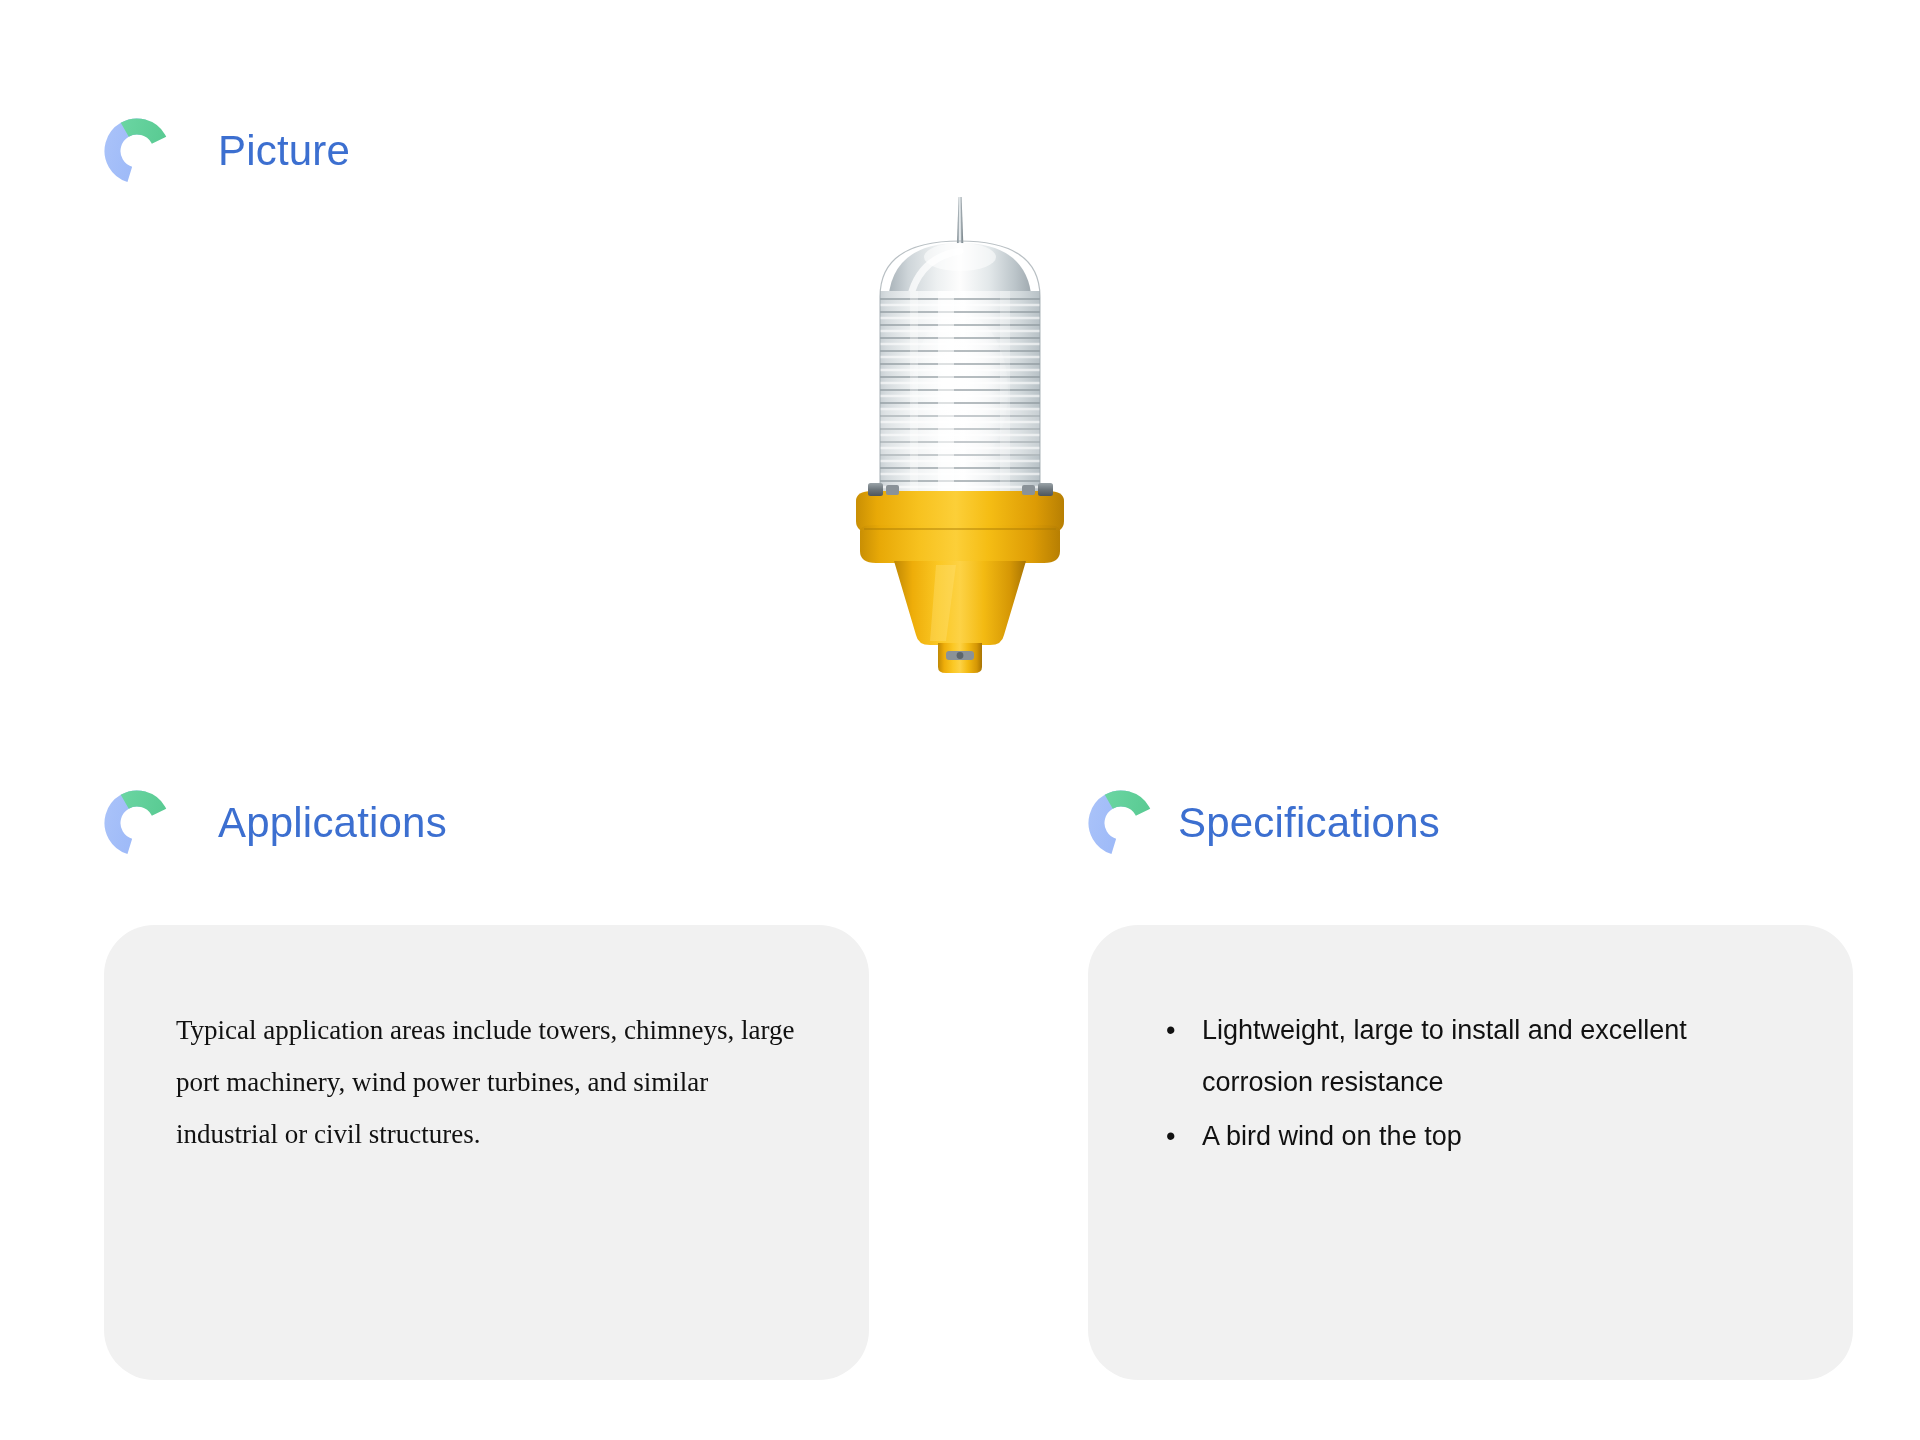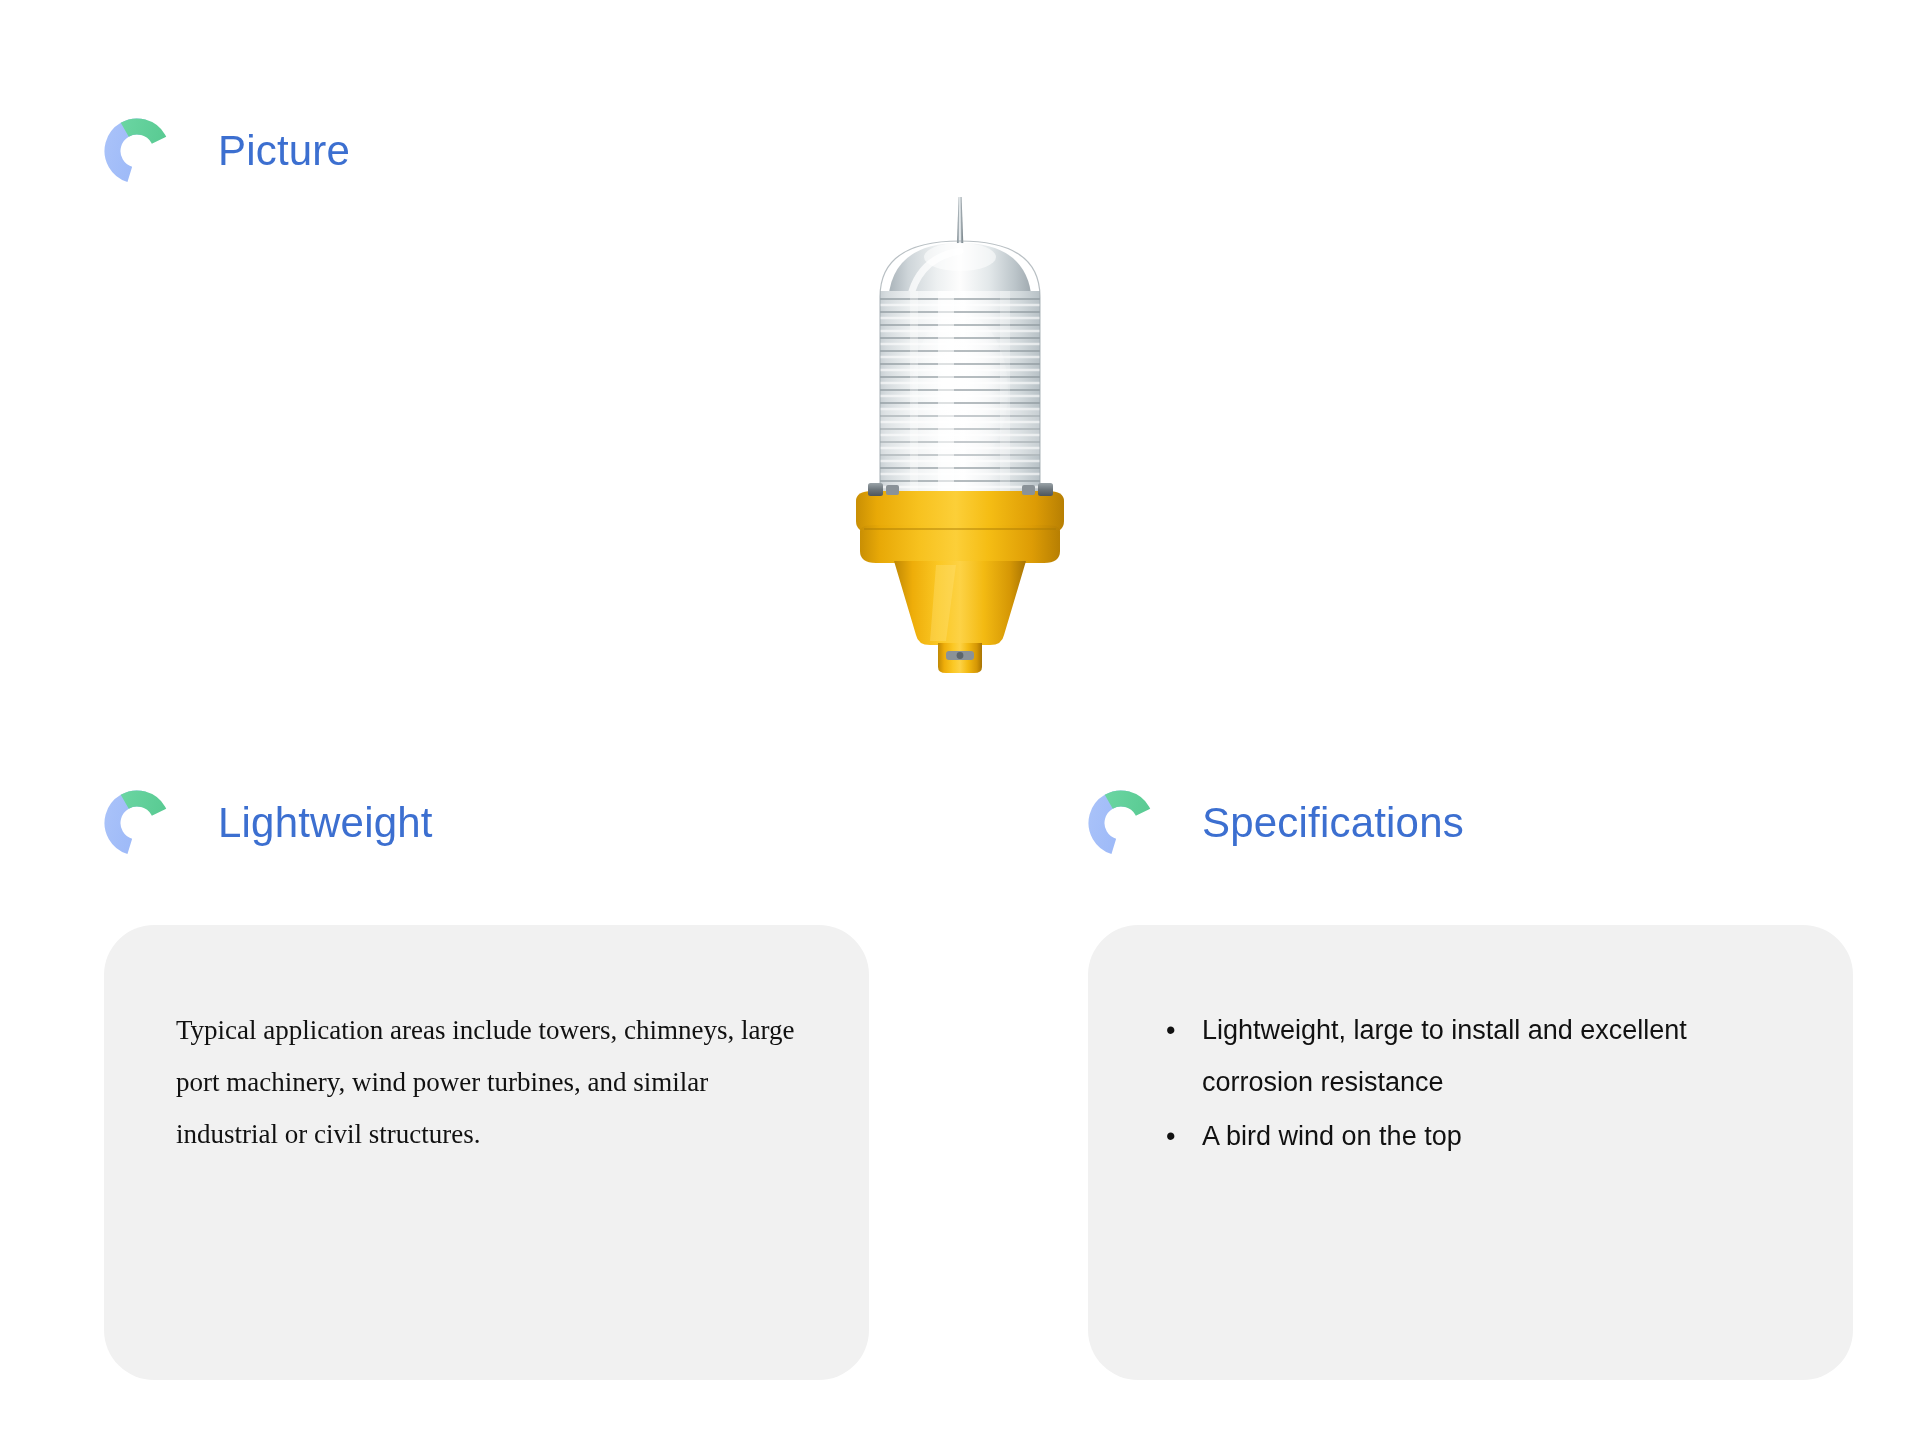--- a/index.html
+++ b/index.html
@@ -20,21 +20,21 @@
     font-weight:normal;
     color:#3c6fd0;
     letter-spacing:0.2px;
     white-space:nowrap;
   }
   .heading.picture       { left:104px;  top:118px; }
   .heading.picture .heading-text { margin-left:48px; }
   .heading.applications  { left:104px;  top:790px; }
   .heading.applications .heading-text { margin-left:48px; }
   .heading.specifications{ left:1088px; top:790px; }
-  .heading.specifications .heading-text { margin-left:48px; }
+  .heading.specifications .heading-text { margin-left:24px; }
 
   
   .product-stage {
     position:absolute;
     left:760px; top:195px;
     width:400px; height:480px;
   }
   .product-stage svg { display:block; width:400px; height:480px; }
 
   
@@ -252,21 +252,21 @@
           </linearGradient>
           <linearGradient id="gBlue2" x1="0" y1="0" x2="1" y2="1">
             <stop offset="0%" stop-color="#93b2f7"></stop>
             <stop offset="100%" stop-color="#a9c2f9"></stop>
           </linearGradient>
         </defs>
         <circle cx="33" cy="33" r="24.5" fill="none" stroke="url(#gBlue2)" stroke-width="16" stroke-dasharray="77 77" stroke-dashoffset="19.3" transform="rotate(150 33 33)"></circle>
         <circle cx="33" cy="33" r="24.5" fill="none" stroke="url(#gGreen2)" stroke-width="16" stroke-dasharray="40 154" stroke-dashoffset="0" transform="rotate(-120 33 33)"></circle>
       </svg>
     </span>
-    <span class="heading-text">Lightweight</span>
+    <span class="heading-text">Applications</span>
   </div>
 
   <div class="card left">
     <div class="card-body">
       <p class="para">Typical application areas include towers, chimneys, large port machinery, wind power turbines, and similar industrial or civil structures.</p>
     </div>
   </div>
 
   <div class="heading specifications">
     <span class="c-logo">

